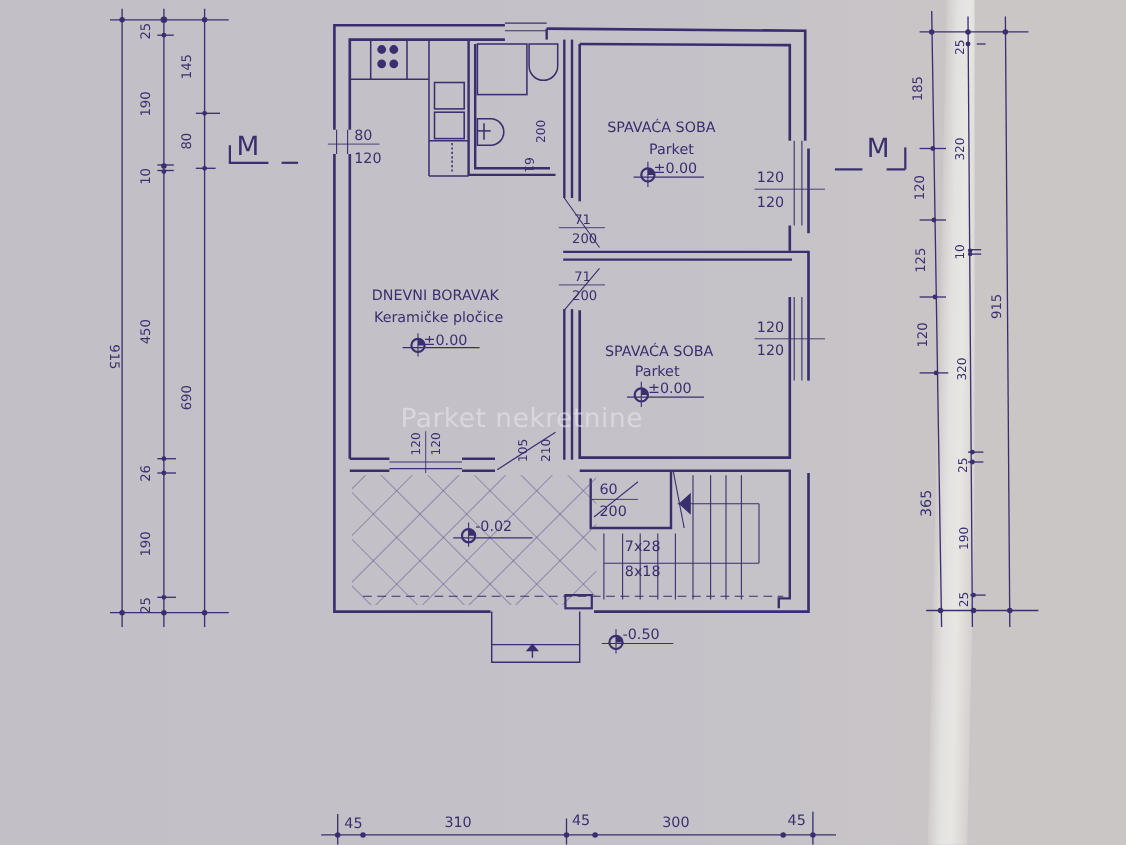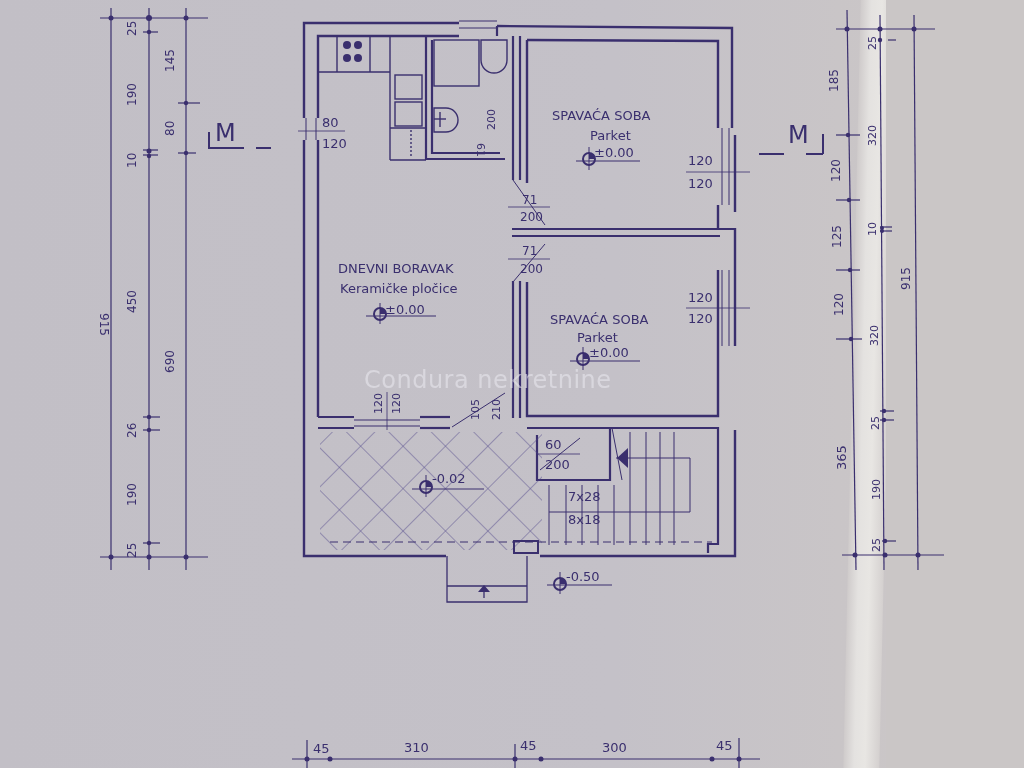--- a/index.html
+++ b/index.html
@@ -364,13 +364,13 @@
     <circle cx="712" cy="759" r="2.5" fill="#3a2f6e"></circle>
     <circle cx="739" cy="759" r="2.5" fill="#3a2f6e"></circle>
     <text class="t" x="313" y="753" font-size="13">45</text>
     <text class="t" x="404" y="752" font-size="13">310</text>
     <text class="t" x="520" y="750" font-size="13">45</text>
     <text class="t" x="602" y="752" font-size="13">300</text>
     <text class="t" x="716" y="750" font-size="13">45</text>
   </g>
 </svg>
 
-<div id="watermark">Condura nekretnine</div>
+<div id="watermark">Parket nekretnine</div>
 
 </body></html>

